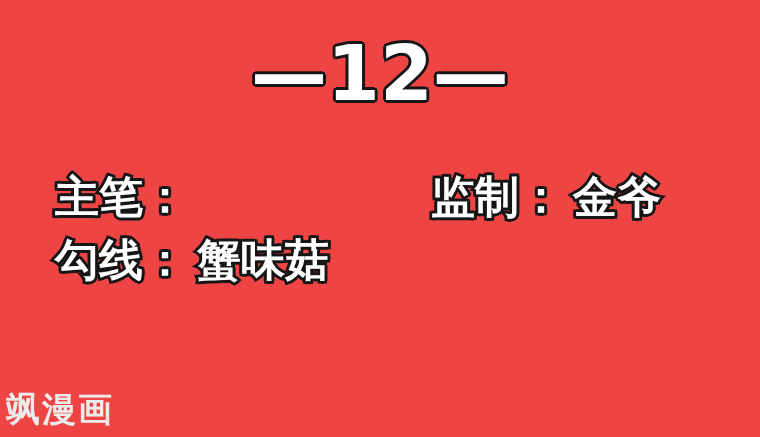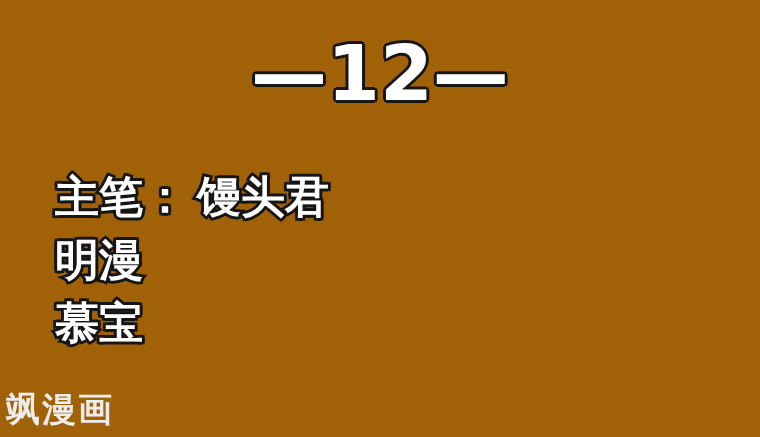--- a/index.html
+++ b/index.html
@@ -4,21 +4,21 @@
 <style>
   html, body {
     margin: 0;
     padding: 0;
     background: #ffffff;
   }
   .page {
     position: relative;
     width: 760px;
     height: 437px;
-    background: #a16207;
+    background: #ef4444;
     overflow: hidden;
     font-family: "DejaVu Sans", sans-serif;
     font-weight: bold;
   }
   
   .outlined {
     color: #ffffff;
     -webkit-text-stroke: 5px #161616;
     paint-order: stroke fill;
     text-shadow:
@@ -69,35 +69,38 @@
 <body>
 
 <div class="page">
 
   <div class="title outlined">—12—</div>
 
   <div class="credits">
 
     <div class="cell">
       <span class="role outlined">主笔：</span>
-      <span class="name outlined">馒头君</span>
     </div>
 
     <div class="cell">
+      <span class="role outlined">监制：</span>
+      <span class="name outlined">金爷</span>
     </div>
 
-
     <div class="cell">
-      <span class="name outlined">明漫</span>
+      <span class="role outlined">勾线：</span>
+      <span class="name outlined">蟹味菇</span>
     </div>
 
     <div class="cell">
     </div>
 
     <div class="cell">
-      <span class="name outlined">慕宝</span>
+    </div>
+
+    <div class="cell">
     </div>
 
   </div>
 
   <div class="watermark">飒漫画</div>
 
 </div>
 
 </body></html>

